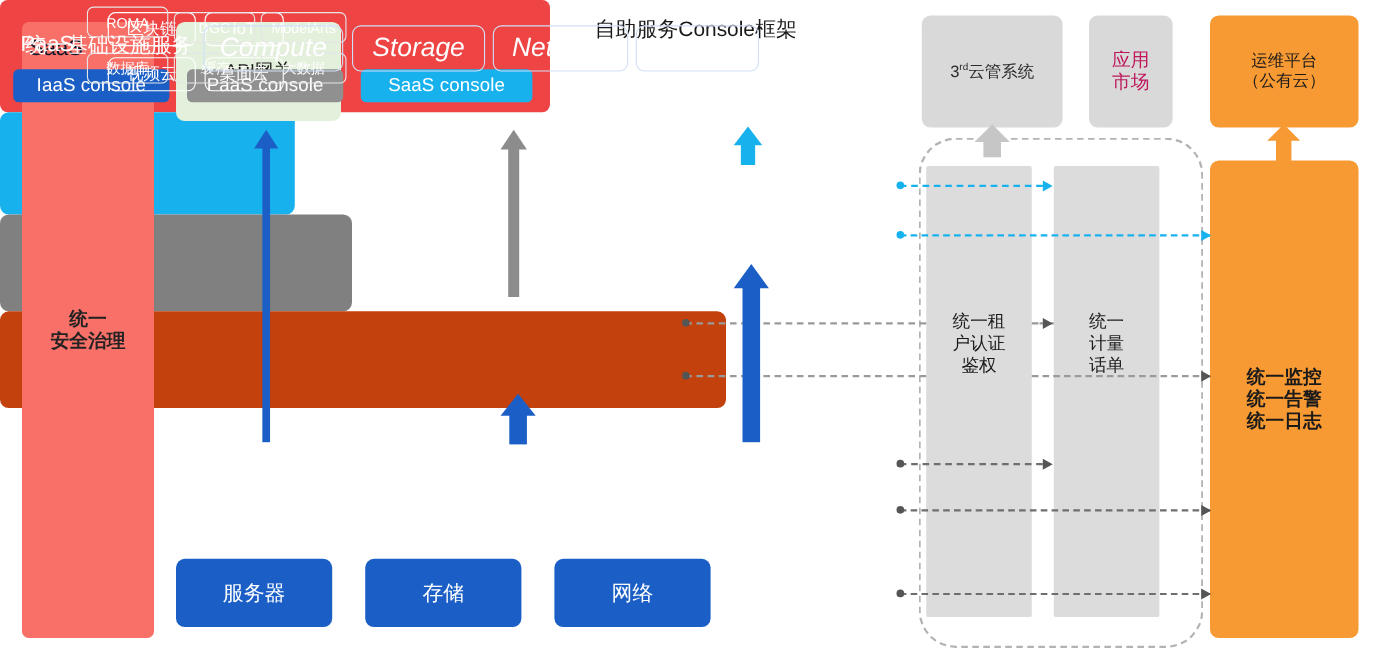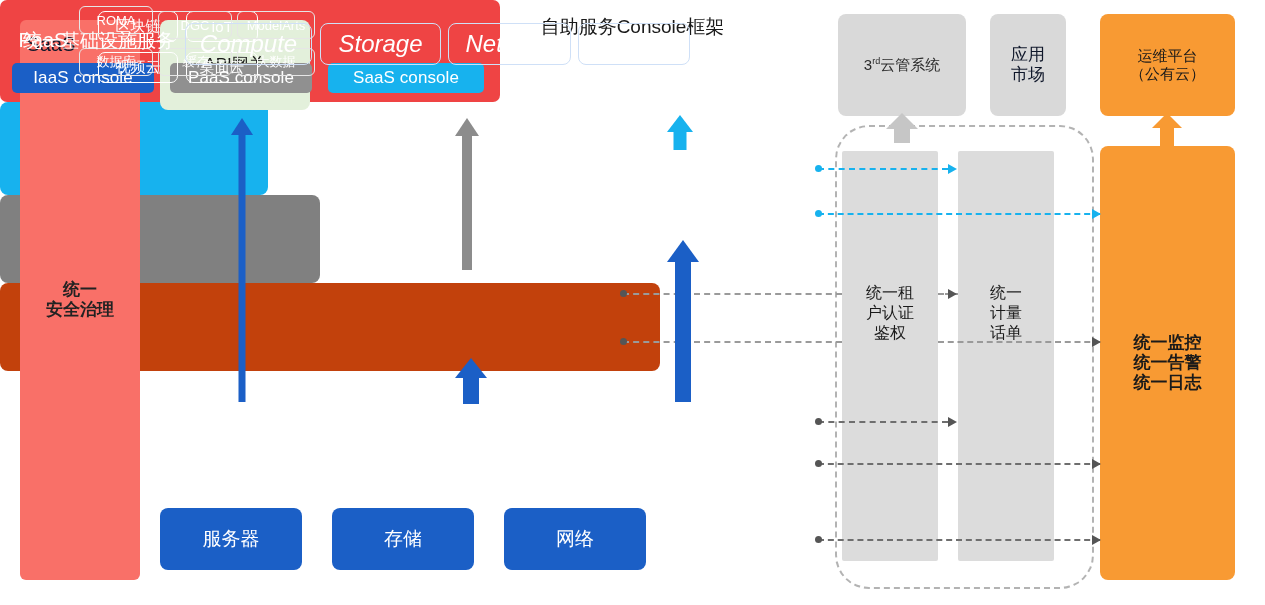--- a/index.html
+++ b/index.html
@@ -49,21 +49,21 @@
   #chip-saas{left:328px;width:156px;background:#17B2EE;}
 
   
   #third-party{
     left:838px;top:14px;width:128px;height:102px;
     background:#D9D9D9;border-radius:8px;color:#2b2b2b;font-size:15px;
   }
   #third-party sup{font-size:9px;vertical-align:super;margin-top:20px;}
   #app-market{
     left:990px;top:14px;width:76px;height:102px;
-    background:#D9D9D9;border-radius:8px;color:#0f172a;font-size:17px;
+    background:#D9D9D9;border-radius:8px;color:#be185d;font-size:17px;
   }
 
   
   #ops-top{
     left:1100px;top:14px;width:135px;height:102px;
     background:#F89A33;border-radius:8px;color:#1a1a1a;font-size:15px;
   }
   #ops-body{
     left:1100px;top:146px;width:135px;height:434px;
     background:#F89A33;border-radius:8px;color:#1a1a1a;

